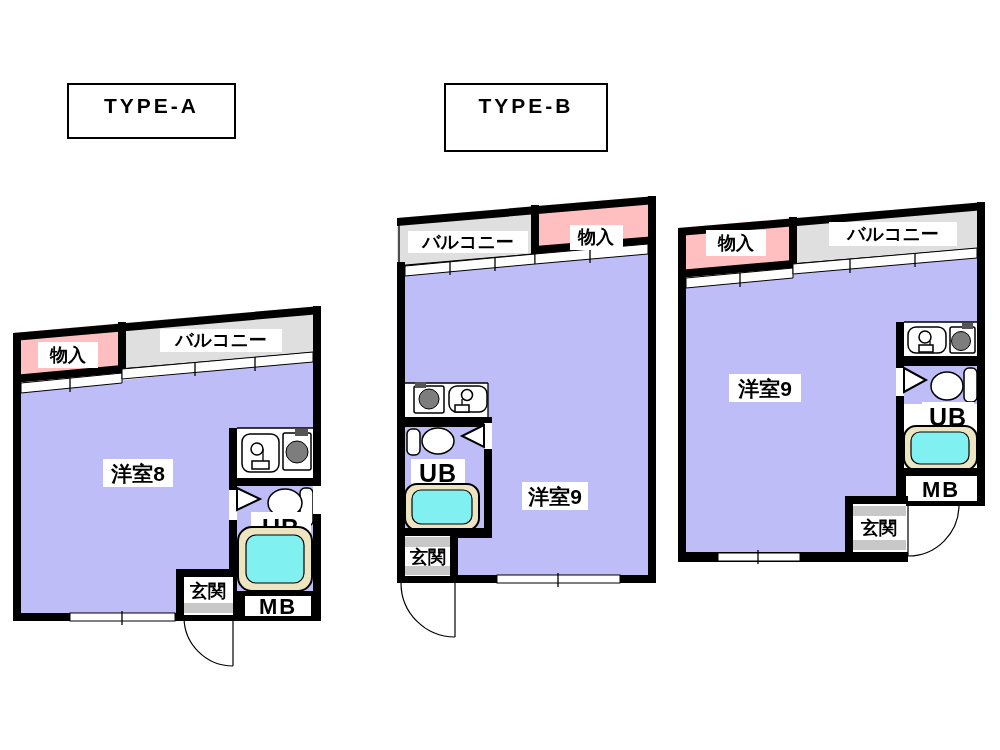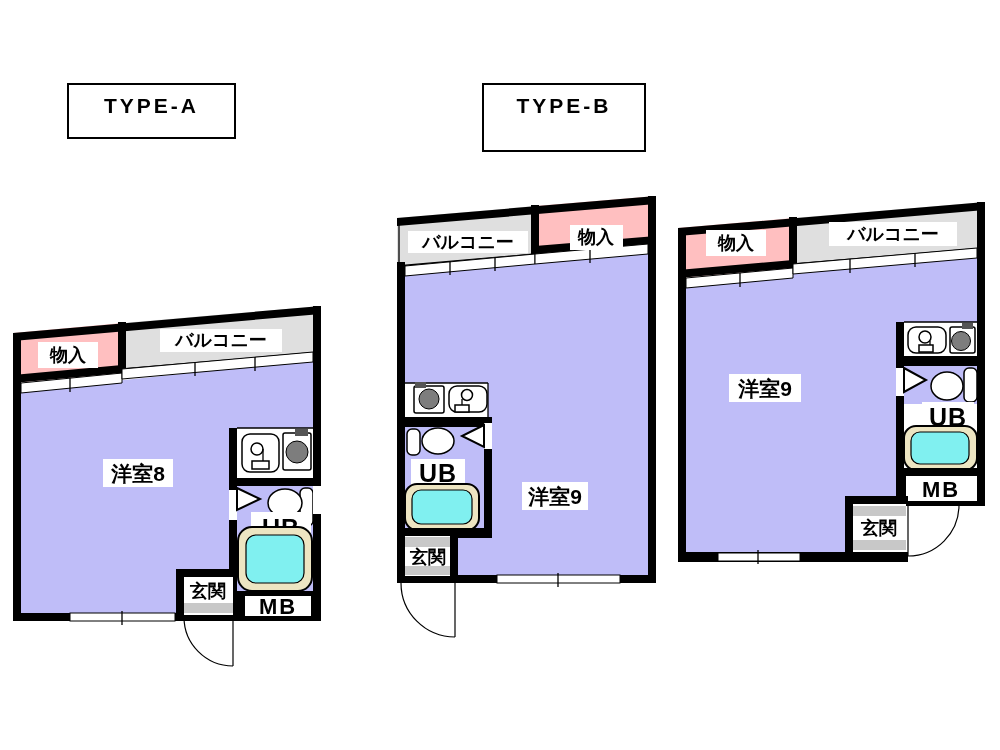--- a/index.html
+++ b/index.html
@@ -27,21 +27,21 @@
   .mb-t{font-size:22px;letter-spacing:2px;}
 </style>
 </head>
 <body>
 
 <div class="canvas">
 
   <div class="title-box" style="left:67px;top:83px;width:169px;height:56px">
     <span>TYPE-A</span>
   </div>
-  <div class="title-box" style="left:482px;top:83px;width:164px;height:69px">
+  <div class="title-box" style="left:444px;top:83px;width:164px;height:69px">
     <span>TYPE-B</span>
   </div>
 
   <svg width="1000" height="750" viewBox="0 0 1000 750">
 
     <g>
       <polygon points="13,333 321,306 321,621 13,621" fill="#ffffff"></polygon>
       <polygon points="13,333 122,323 122,373 13,383" fill="#ffbfc0"></polygon>
       <polygon points="122,323 321,306 321,352 122,369" fill="#dfdfdf"></polygon>
       <polygon class="wall" points="13,333 321,306 321,314 13,341"></polygon>

